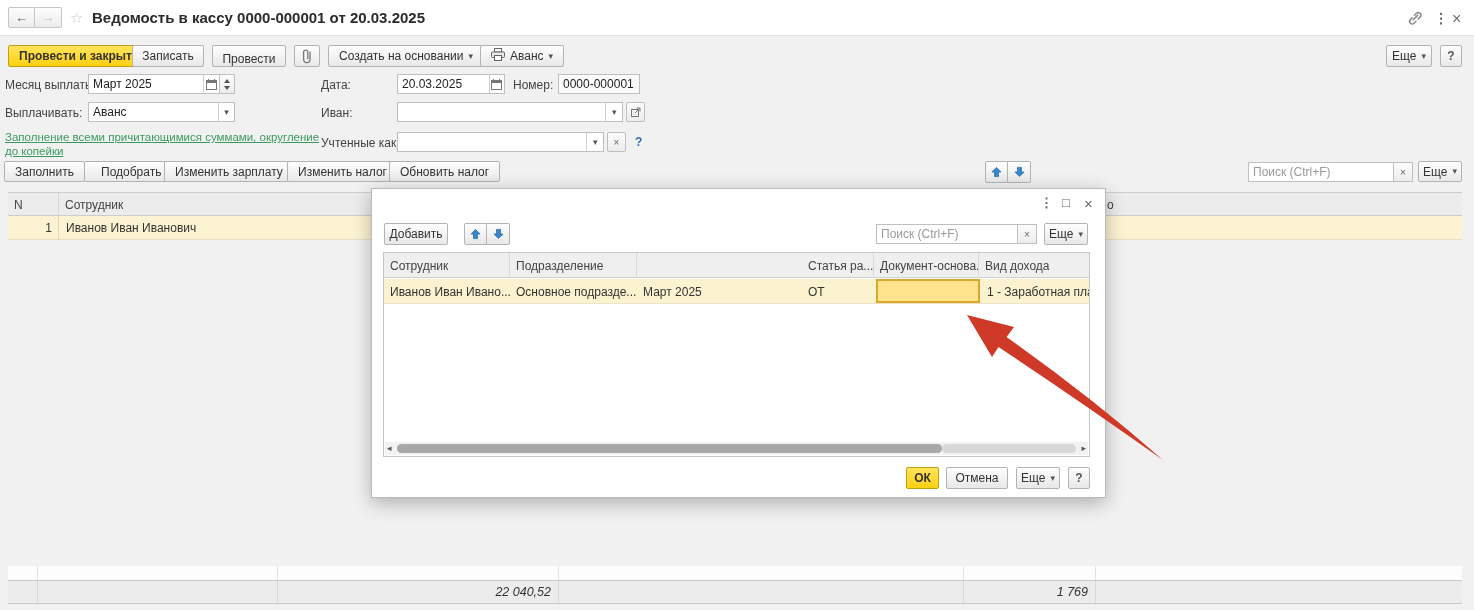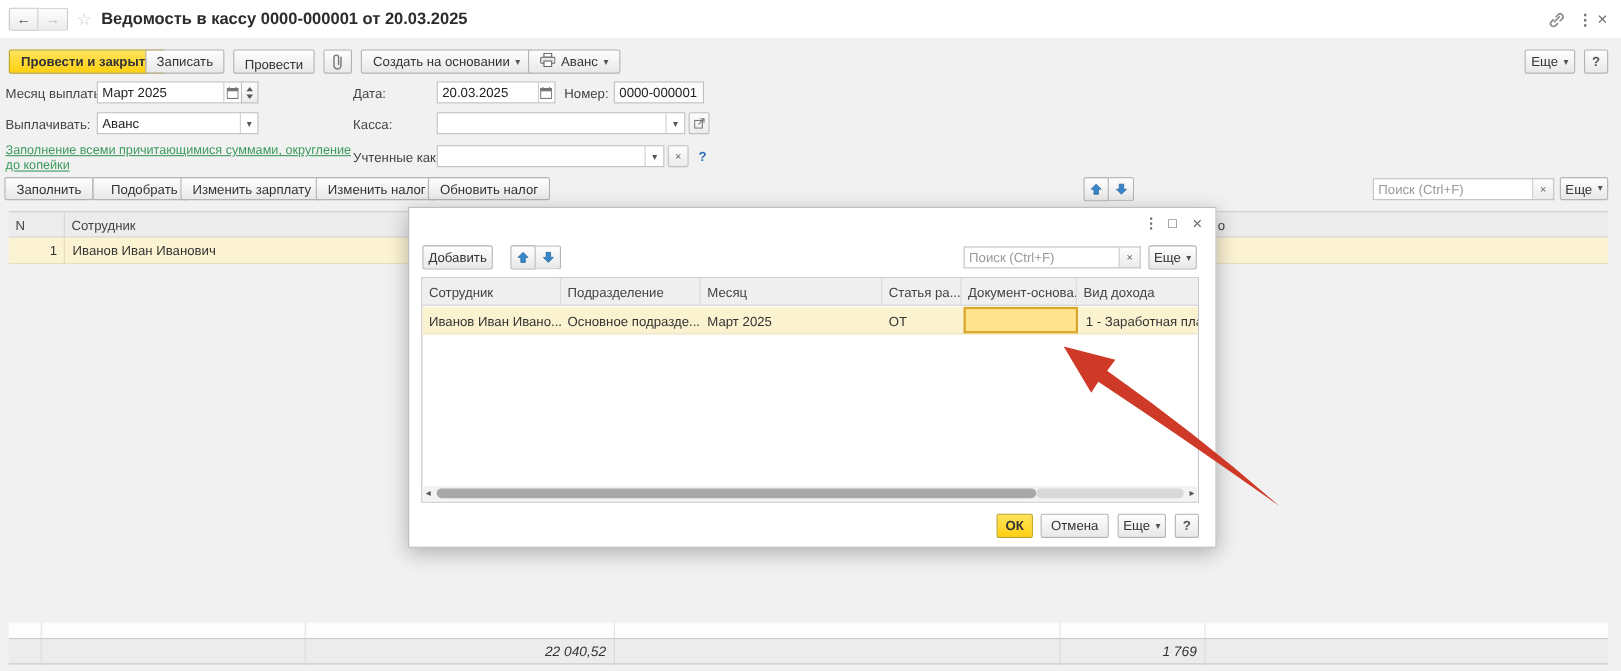--- a/index.html
+++ b/index.html
@@ -148,21 +148,21 @@
   </div>
 
   <div class="abs lbl" style="left:5px; top:106px;">Выплачивать:</div>
   <div class="abs inp" style="left:88px; top:102px; width:147px;">
     <input value="Аванс" style="">
     <div class="seg">
         <span class="caret">▾</span>
       </div>
   </div>
 
-  <div class="abs lbl" style="left:321px; top:106px;">Касса:</div>
+  <div class="abs lbl" style="left:321px; top:106px;">Иван:</div>
   <div class="abs" style="left:397px; top:102px; display:flex; gap:3px;">
     <div class="inp" style="width:226px;">
       <input value="" style="">
       <div class="seg">
           <span class="caret">▾</span>
         </div>
     </div>
     <div class="sqbtn">
       <svg width="10" height="10" viewBox="0 0 10 10">
           <rect x="0.5" y="2.5" width="7" height="7" fill="none" stroke="#777"></rect>
@@ -283,21 +283,20 @@
     </div>
     <div class="abs btn" style="left:672px; top:34px; width:44px;">
       <span>Еще</span>
         <span class="caret">▾</span>
     </div>
 
     <div class="dtable abs">
       <div class="dhead">
         <div class="dcol hcell" style="left:0; width:126px;">Сотрудник</div>
         <div class="dcol hcell" style="left:126px; width:127px;">Подразделение</div>
-        <div class="dcol hcell" style="left:253px; width:165px;">Месяц</div>
         <div class="dcol hcell" style="left:418px; width:72px;">Статья ра...</div>
         <div class="dcol hcell" style="left:490px; width:105px;">Документ-основа...</div>
         <div class="dcol hcell" style="left:595px; width:110px; border-right:none;">Вид дохода</div>
       </div>
       <div class="drow">
         <div class="dcell" style="left:0; width:126px;">Иванов Иван Ивано...</div>
         <div class="dcell" style="left:126px; width:127px;">Основное подразде...</div>
         <div class="dcell" style="left:253px; width:165px;">Март 2025</div>
         <div class="dcell" style="left:418px; width:72px;">ОТ</div>
         <div class="activecell" style="left:492px;"></div>

